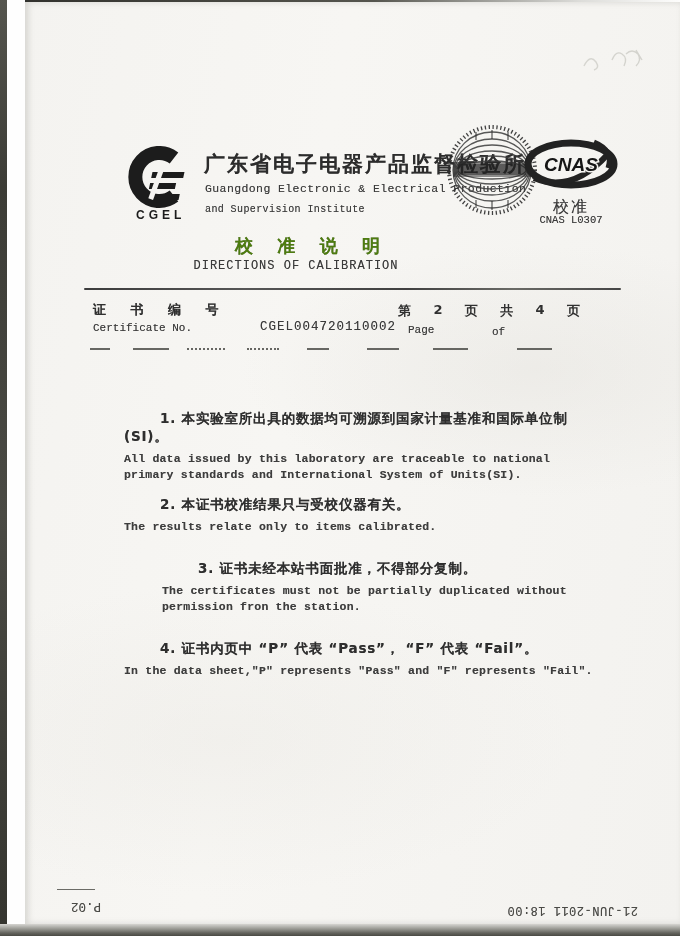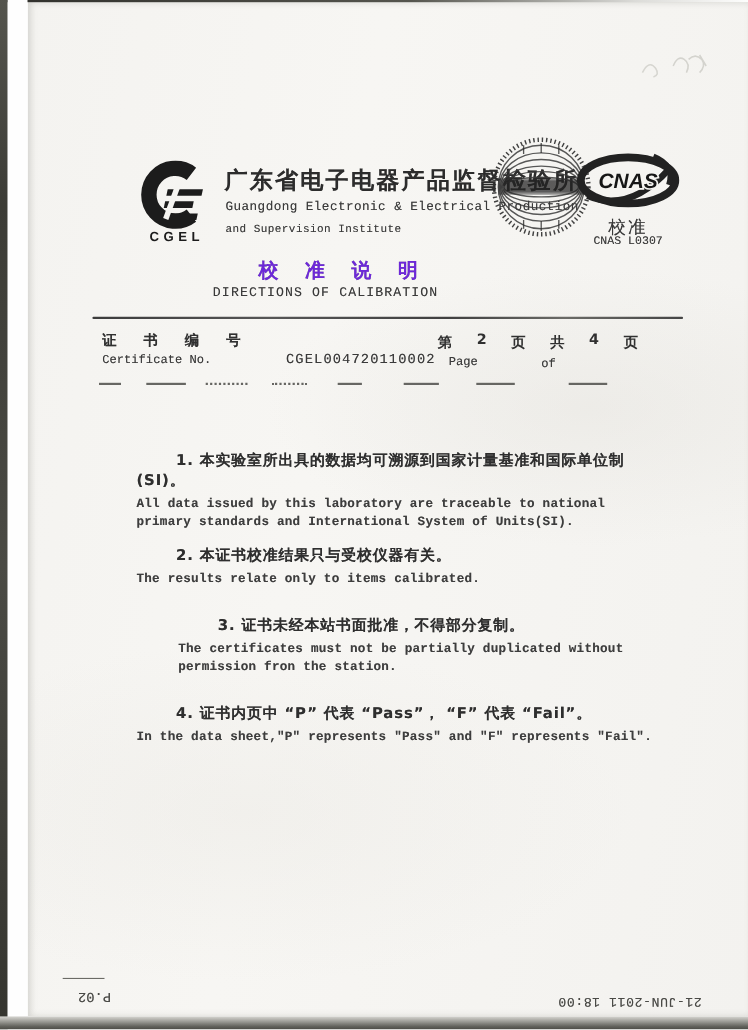--- a/index.html
+++ b/index.html
@@ -30,21 +30,21 @@
   .inst-en1{left:205px;top:182px;font-size:11.5px;letter-spacing:0.4px;}
   .inst-en2{left:205px;top:204px;font-size:10px;letter-spacing:0.4px;}
 
   .logo{position:absolute;left:128px;top:146px;}
   .seal{position:absolute;left:446px;top:124px;}
   .cnas{position:absolute;left:524px;top:138px;}
   .cnas-cn{left:524px;top:197px;width:94px;text-align:center;font-size:16px;letter-spacing:2px;}
   .cnas-code{left:524px;top:214px;width:94px;text-align:center;font-size:10.5px;}
   .scribble{position:absolute;left:578px;top:32px;opacity:0.5;}
 
-  .title-cn{left:0;top:234px;width:624px;text-align:center;font-size:18px;font-weight:bold;letter-spacing:9px;color:#6d28d9;}
+  .title-cn{left:0;top:234px;width:624px;text-align:center;font-size:18px;font-weight:bold;letter-spacing:9px;color:#4d7c0f;}
   .title-en{left:0;top:259px;width:592px;text-align:center;font-size:12px;letter-spacing:1px;}
 
   .rule{position:absolute;left:84px;top:288px;width:537px;height:2px;
     background:linear-gradient(90deg,#3c3c3c 0%,#565656 30%,#404040 60%,#6a6a66 80%,#454545 100%);
     border-radius:1px;}
 
   .cert-cn{left:93px;top:301px;font-size:13px;font-weight:bold;letter-spacing:10px;color:#303030;}
   .cert-en{left:93px;top:322px;font-size:11px;}
   .cert-no{left:224px;top:320px;font-size:12.5px;letter-spacing:1px;margin-left:36px;}
   .pagerow{position:absolute;left:398px;top:302px;width:182px;display:flex;justify-content:space-between;

